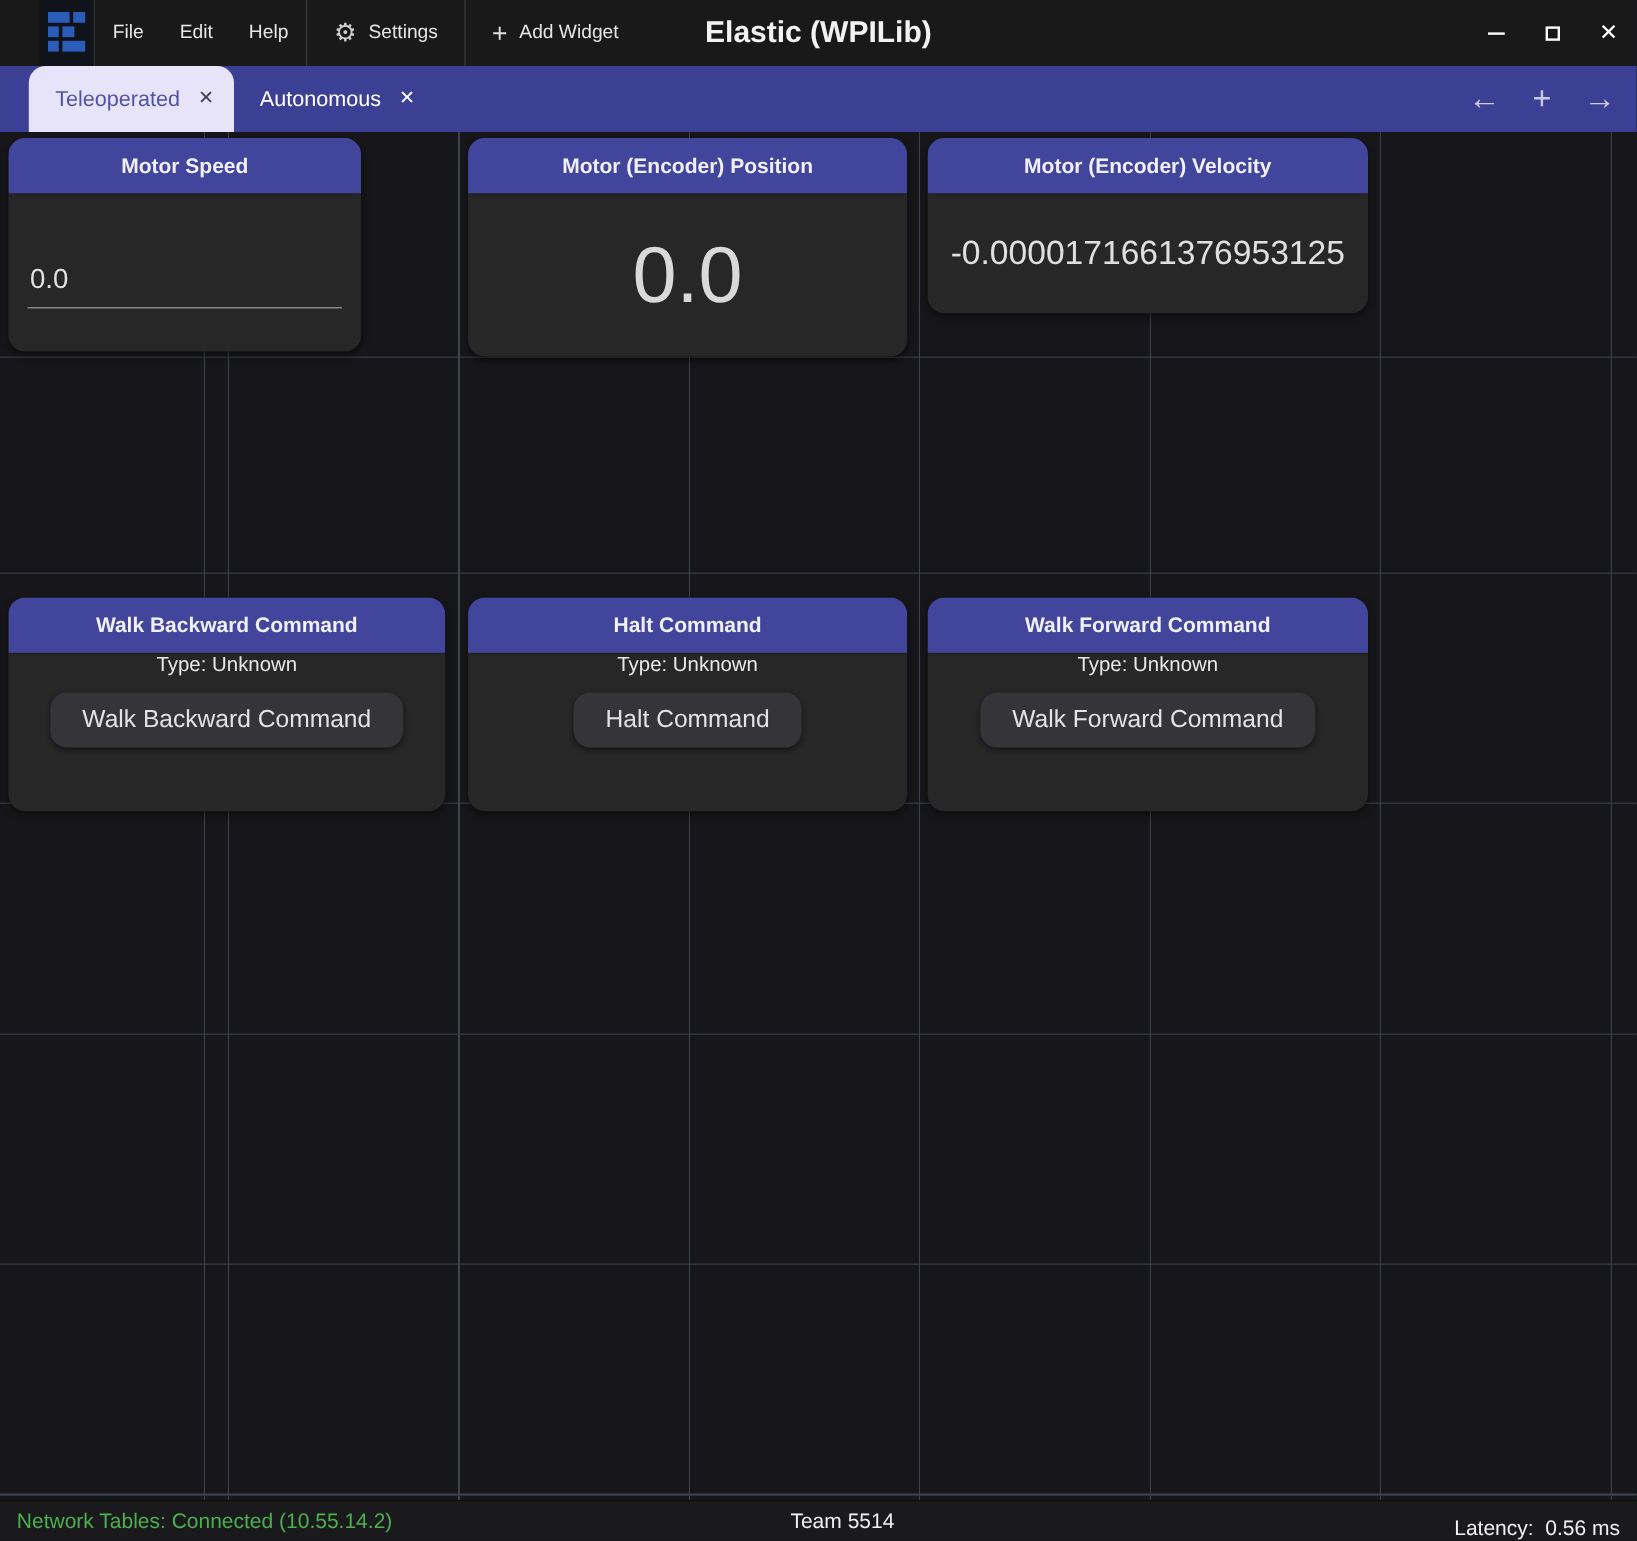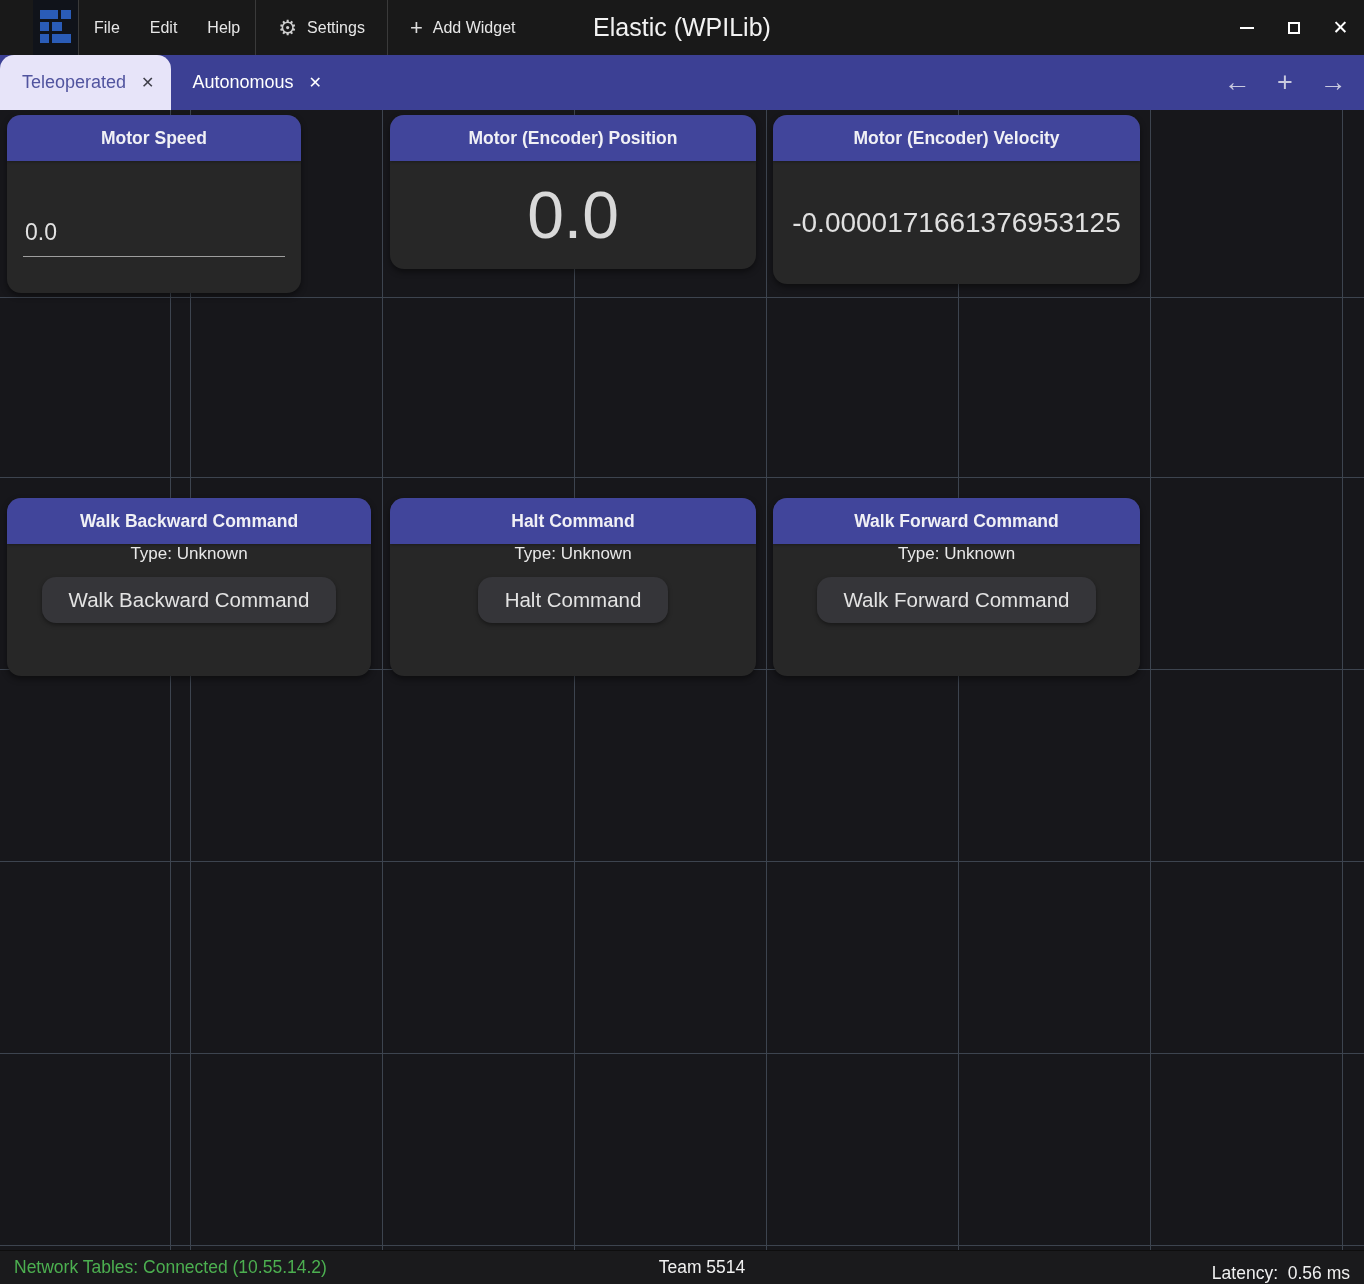--- a/index.html
+++ b/index.html
@@ -49,42 +49,42 @@
   }
   .tb-btn{
     height:55px;display:flex;align-items:center;gap:10px;
     padding:0 22px;font-size:16px;color:#e6e6e6;
   }
   .gear{font-size:21px;color:#cfcfcf;line-height:1;}
   .plus-glyph{font-size:22px;color:#dcdcdc;line-height:1;font-weight:400;}
   .tb-title{
     position:absolute;left:0;right:0;top:0;height:55px;
     display:flex;align-items:center;justify-content:center;
-    font-size:25px;color:#f2f2f2;pointer-events:none;
+    font-size:25px;color:#f2f2f2;pointer-events:none;font-weight:bold;
   }
   .win-controls{
     position:absolute;right:0;top:0;height:55px;display:flex;align-items:center;
   }
   .win-btn{width:47px;height:55px;display:flex;align-items:center;justify-content:center;}
   .min-glyph{width:14px;height:2px;background:#fff;display:block;}
   .max-glyph{width:12px;height:12px;border:2px solid #fff;display:block;}
   .close-glyph{font-size:19px;color:#fff;line-height:1;}
 
   
   .tabbar{
     position:absolute;left:0;top:55px;width:1364px;height:55px;
     background:var(--tabbar-bg);
     display:flex;align-items:flex-end;
   }
   .tab{
     height:55px;display:flex;align-items:center;
     padding:0 16px 0 22px;font-size:18px;color:#ffffff;gap:15px;
   }
   .tab.active{
-    margin-left:0;background:var(--active-tab-bg);
+    margin-left:24px;background:var(--active-tab-bg);
     border-radius:14px 14px 0 0;color:var(--active-tab-text);
   }
   .tab .tab-close{font-size:16px;color:#ffffff;line-height:1;}
   .tab.active .tab-close{color:#3f3f4a;}
   .tab-actions{
     position:absolute;right:14px;top:0;height:55px;
     display:flex;align-items:center;gap:14px;color:#c9cadf;
   }
   .tab-action{font-size:27px;width:34px;text-align:center;line-height:1;color:#c9cadf;}
 
@@ -141,22 +141,22 @@
   .command-btn{
     background:var(--button-bg);border:none;border-radius:14px;
     font-family:"Liberation Sans", sans-serif;
     font-size:20.5px;color:#e3e3e3;padding:11px 27px;
     box-shadow:0 2px 4px rgba(0,0,0,0.4);
     cursor:pointer;
   }
 
   
   #w0{left:7px;  top:5px;   width:294px;height:178px;}
-  #w1{left:390px;top:5px;   width:366px;height:154px;}
-  #w2{left:773px;top:5px;   width:367px;height:169px;}
+  #w1{left:390px;top:5px;   width:366px;height:182px;}
+  #w2{left:773px;top:5px;   width:367px;height:146px;}
   #w3{left:7px;  top:388px; width:364px;height:178px;}
   #w4{left:390px;top:388px; width:366px;height:178px;}
   #w5{left:773px;top:388px; width:367px;height:178px;}
 
   
   .statusbar{
     position:absolute;left:0;top:1250px;width:1364px;height:34px;
     background:var(--statusbar-bg);border-top:1px solid #0e0e0e;
     display:flex;align-items:center;
   }

